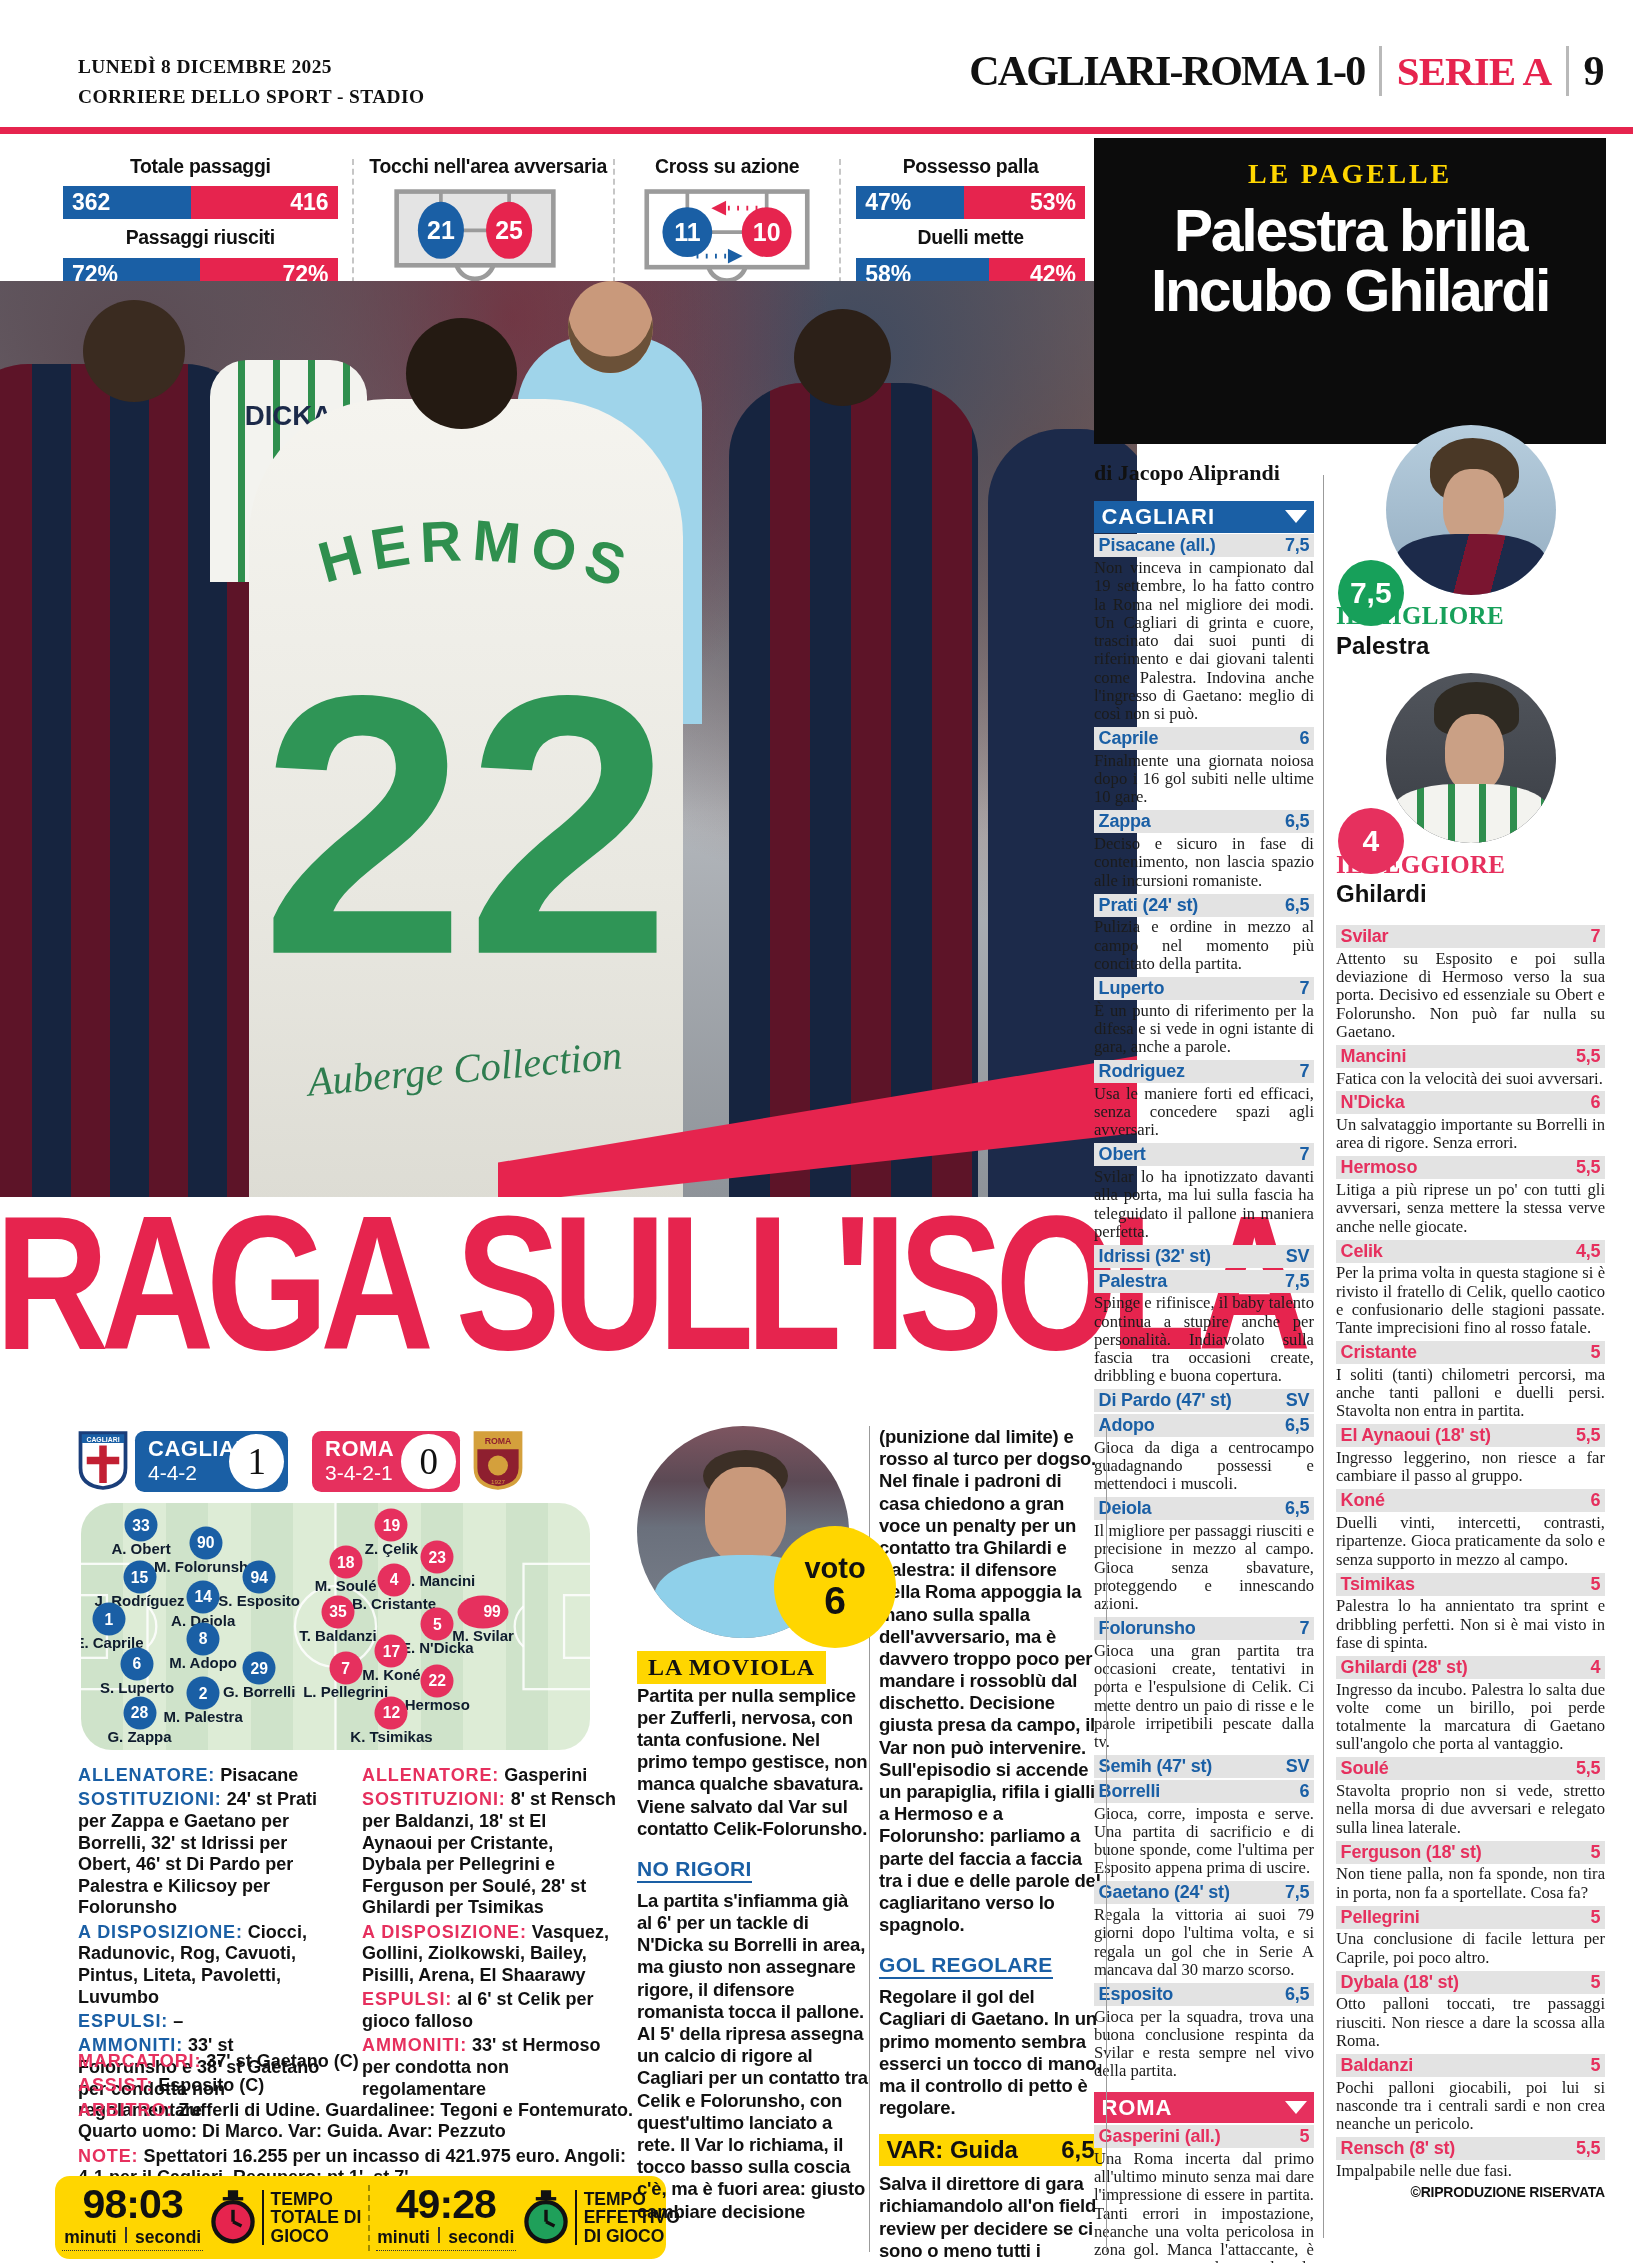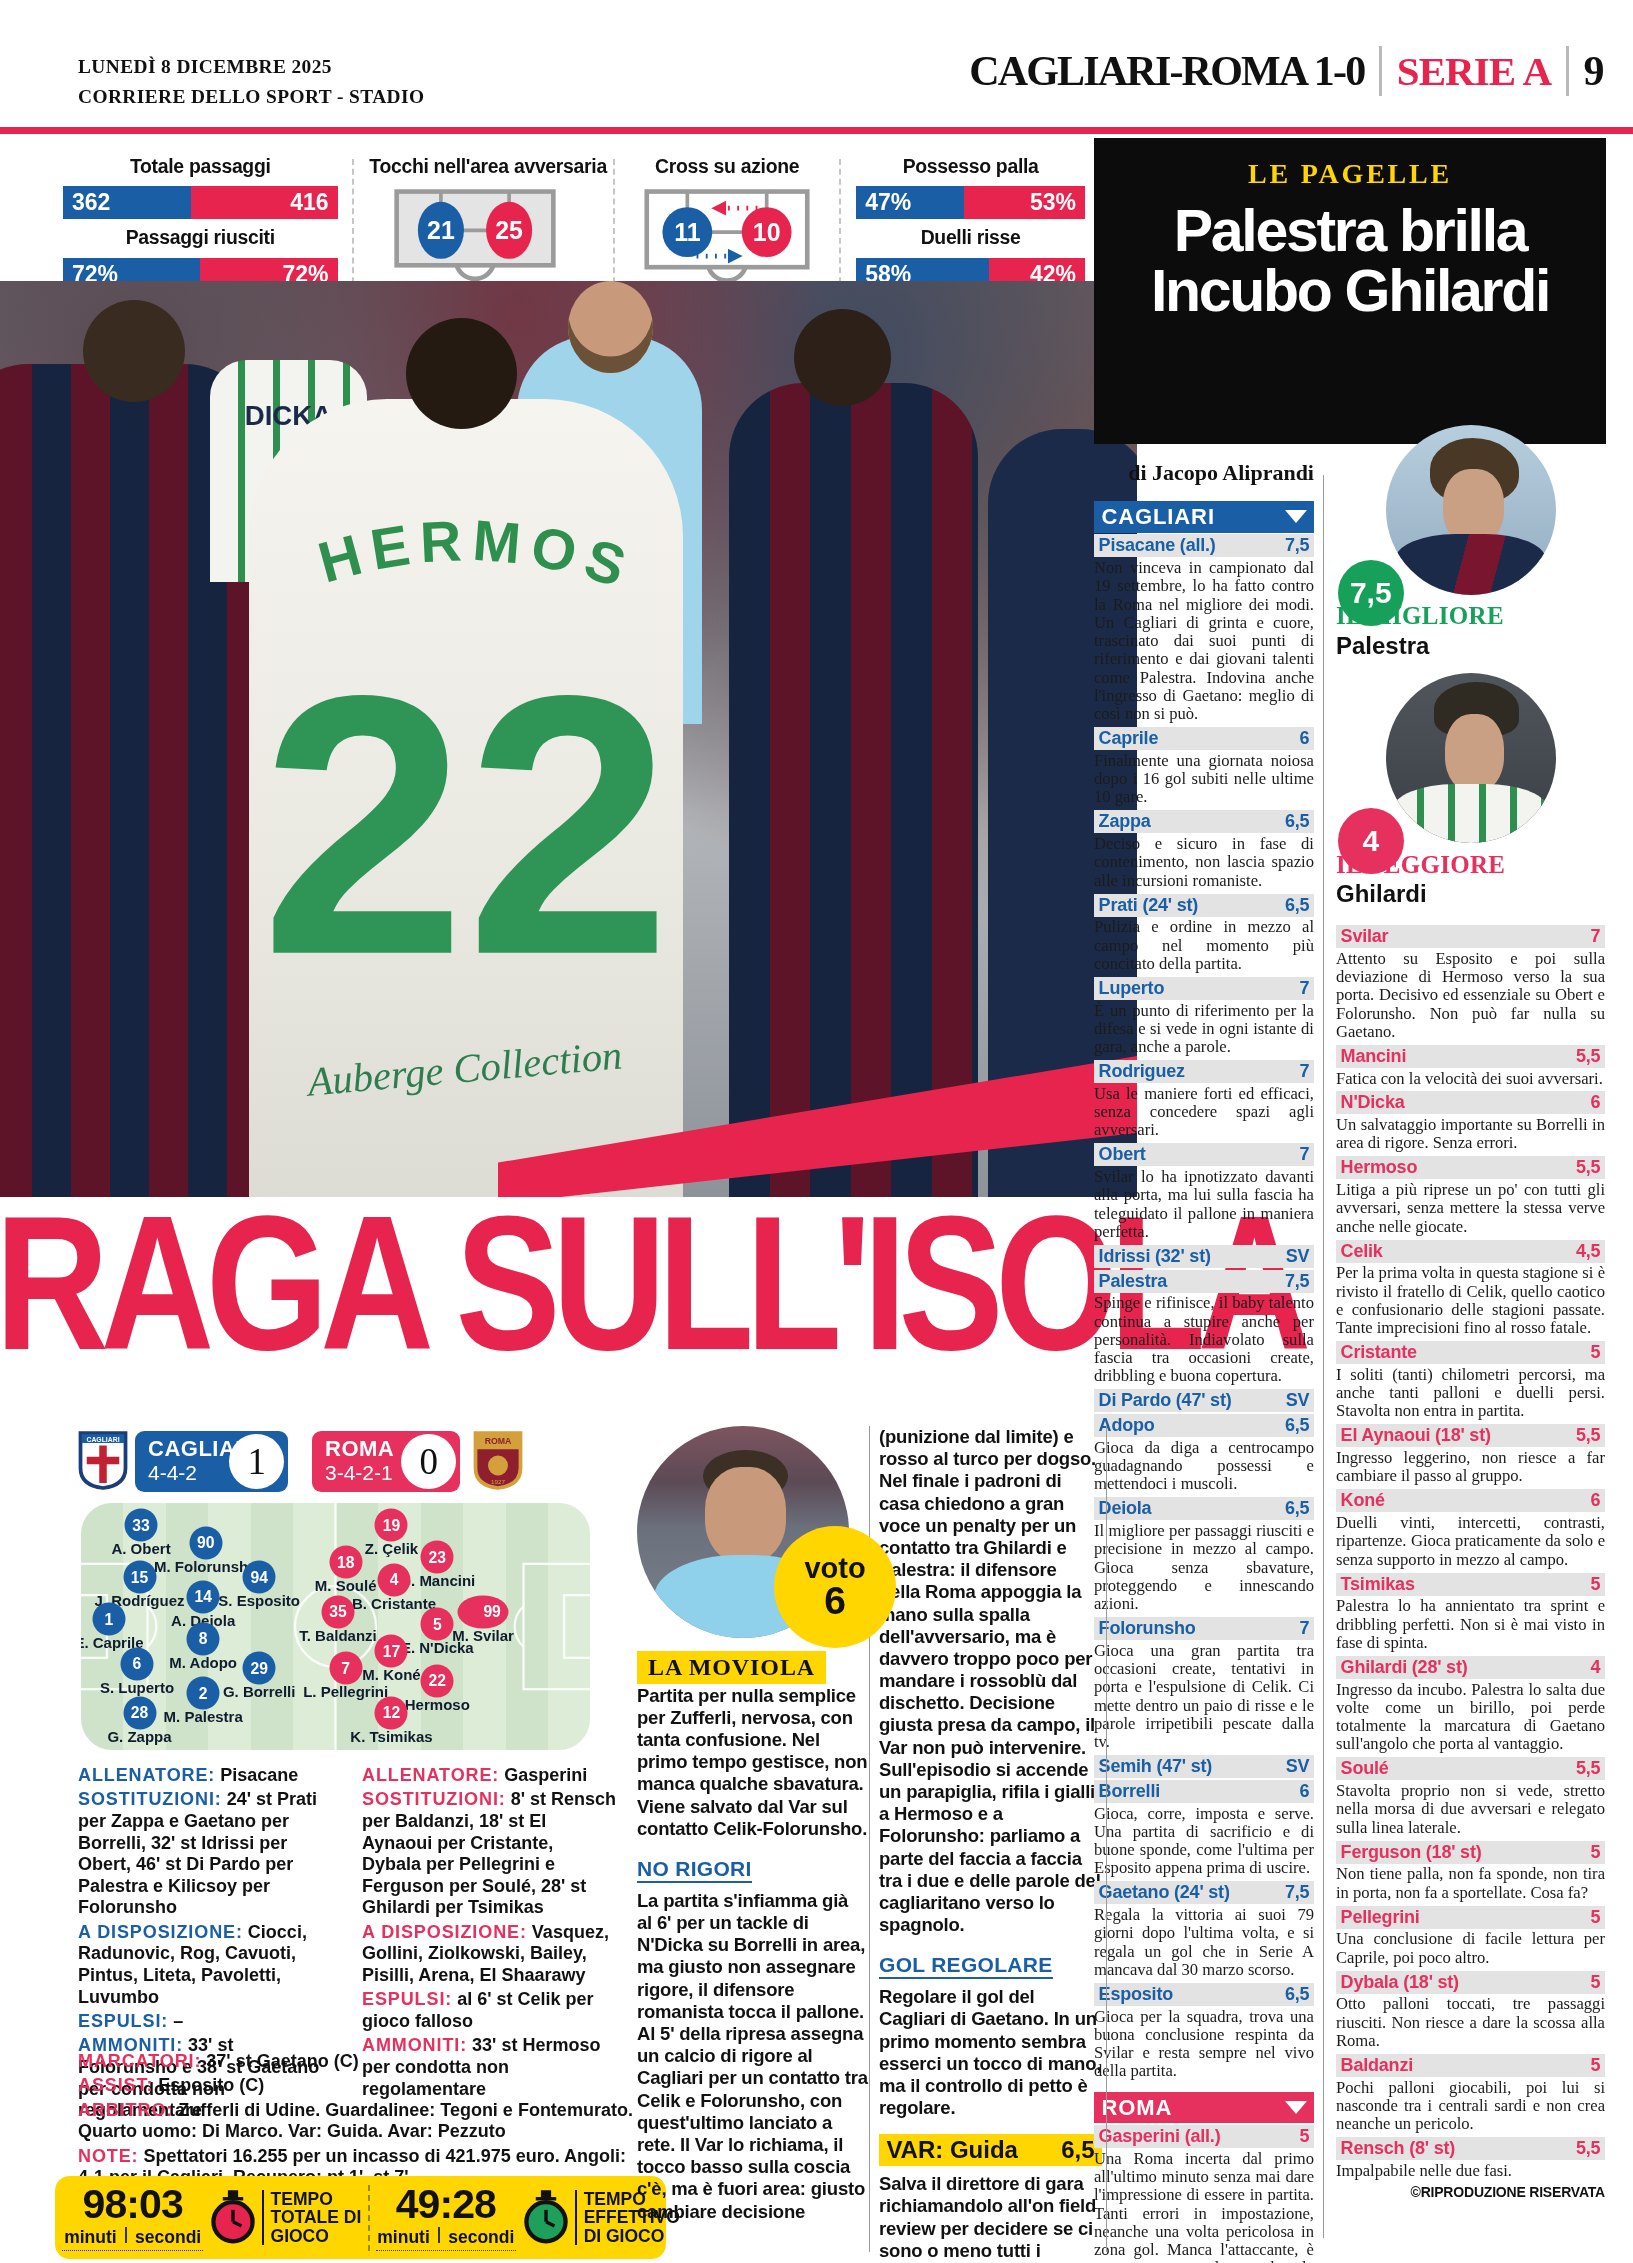--- a/index.html
+++ b/index.html
@@ -91,21 +91,21 @@
   .var-row{margin-top:14.8px;background:var(--yellow);display:flex;justify-content:space-between;align-items:center;
            font-size:24px;font-weight:800;padding:1.8px 7.4px}
   .copy{font-size:14px;font-weight:700;text-align:right;margin-top:3.7px;letter-spacing:-0.2px}
 
   
   #pg-box{left:1094px;top:138px;width:512px;height:306px;background:#0c0c0c;color:#fff;text-align:center;overflow:hidden}
   .pg-kicker{color:var(--yellow);font-family:"Liberation Serif",serif;font-size:28px;font-weight:800;letter-spacing:2.8px;margin-top:20px}
   .pg-title{font-size:59px;font-weight:800;line-height:1.02;letter-spacing:-2.3px;margin-top:11px}
   #pg-left{left:1094px;top:460px;width:220px}
   #pg-right{left:1336px;top:425px;width:269px}
-  .byline{font-family:"Liberation Serif",serif;font-weight:800;font-size:22px;text-align:right;margin-bottom:14.8px}
+  .byline{font-family:"Liberation Serif",serif;font-weight:800;font-size:22px;text-align:left;margin-bottom:14.8px}
   .team-bar{height:30px;color:#fff;font-weight:800;font-size:22px;padding:0.9px 7.4px;display:flex;align-items:center;
             justify-content:space-between;letter-spacing:0.9px;margin-bottom:1.8px}
   .team-bar.cag{background:var(--blue)} .team-bar.rom{background:var(--crimson);margin-top:11px}
   .tri{width:0;height:0;border-left:11px solid transparent;border-right:11px solid transparent;border-top:13px solid #fff}
   .pe{margin-bottom:1.8px}
   .pe-head{display:flex;justify-content:space-between;background:#e3e3e3;font-weight:800;font-size:18px;padding:0 4.6px;line-height:23px;letter-spacing:-0.2px}
   .team-c .pe-head span{color:var(--blue)} .team-r .pe-head span{color:var(--crimson)}
   .pe-text{font-family:"Liberation Serif",serif;font-size:16.6px;line-height:1.1;color:#1b1b1b;text-align:justify;margin:1.8px 0 3.7px}
   .bw-block{text-align:left;margin-bottom:13px;position:relative}
   .circle-photo{width:170px;height:170px;border-radius:50%;margin:0 auto;overflow:hidden;position:relative}
@@ -180,21 +180,21 @@
         <text class="area-num" x="148" y="60">10</text>
       </svg>
     </div>
     <div class="statsep"></div>
     <div class="statbox" id="bars-right" style="width:231px">
         <div class="stat-title">Possesso palla</div>
         <div class="stat-bar">
           <div class="sb-h" style="width: 47%;">47%</div>
           <div class="sb-a">53%</div>
         </div>
-        <div class="stat-title">Duelli risse</div>
+        <div class="stat-title">Duelli mette</div>
         <div class="stat-bar">
           <div class="sb-h" style="width: 58%;">58%</div>
           <div class="sb-a">42%</div>
         </div>
       </div>
   </div>
 
   <div class="abs" id="photo">
     <div class="fig" style="left:-46px;top:83px;width:305px;height:840px;background:repeating-linear-gradient(90deg,#16243f 0 39px,#5d1428 39px 78px)"></div>
     <div class="head" style="left:83px;top:18.5px;width:102px;height:102px;background:#3a2b20"></div>

